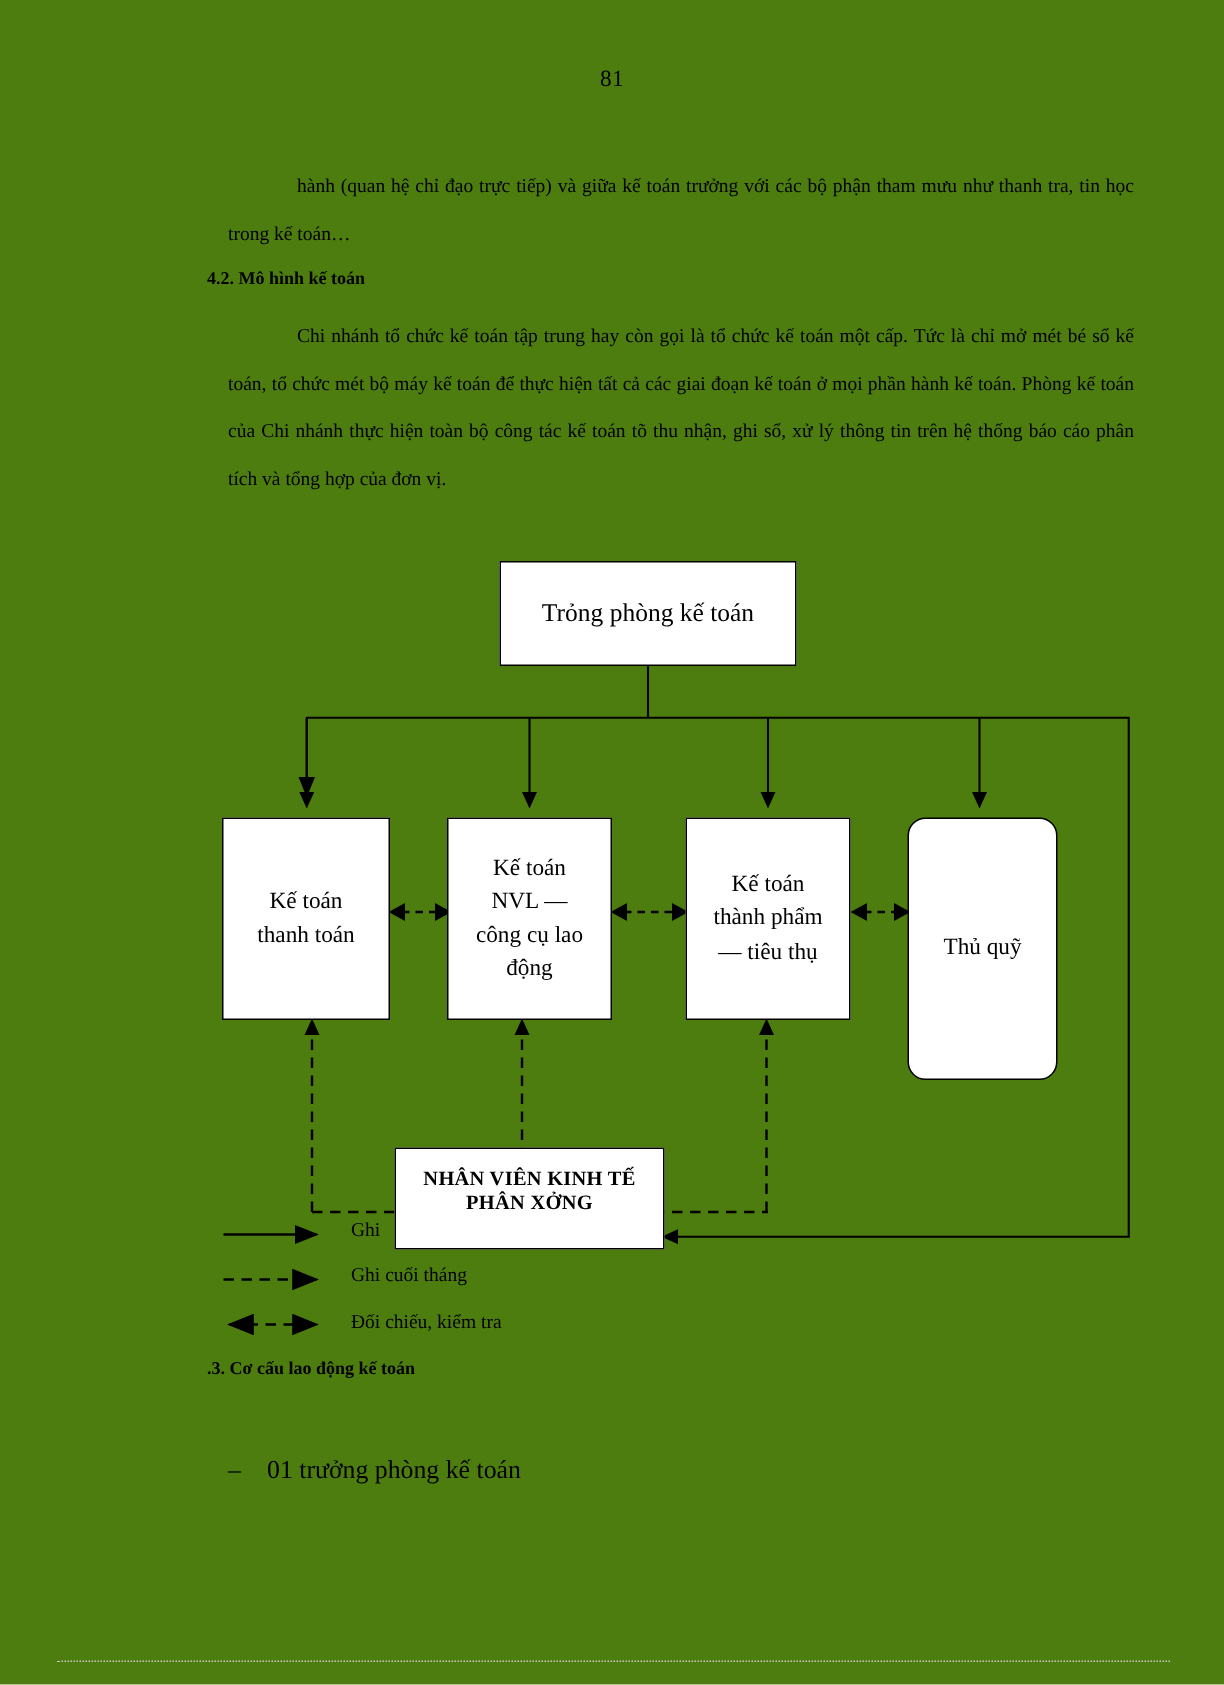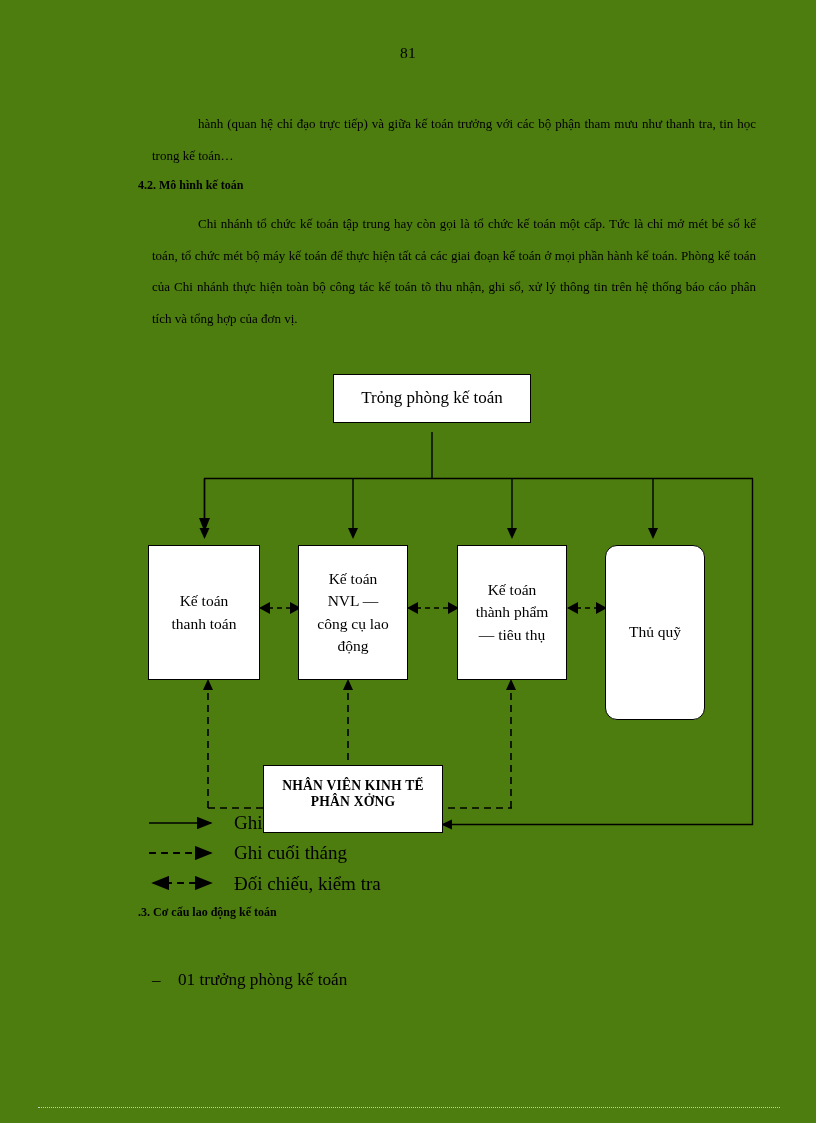--- a/index.html
+++ b/index.html
@@ -82,21 +82,21 @@
     font-size: 13.6px;
     line-height: 15.5px;
     letter-spacing: .2px;
     align-items: flex-start;
     padding-top: 12px;
   }
 
   
   .legend-label {
     position: absolute;
-    font-size: 19px;
+    font-size: 13px;
     white-space: nowrap;
   }
 
   
   .footer-rule {
     position: absolute;
     left: 38px;
     top: 1107px;
     width: 742px;
     border-top: 1px dotted #c9c9c9;
@@ -189,21 +189,21 @@
         <line x1="348" y1="808" x2="348" y2="690"></line>
         <line x1="511" y1="808" x2="511" y2="690"></line>
       </g>
       <g fill="#000">
         <polygon points="203,690 213,690 208,679"></polygon>
         <polygon points="343,690 353,690 348,679"></polygon>
         <polygon points="506,690 516,690 511,679"></polygon>
       </g>
     </svg>
 
-    <div class="node top-node" style="left:333px; top:374px; width:198px; height:49px;align-items:center;">
+    <div class="node top-node" style="left:333px; top:374px; width:198px; height:70px;align-items:center;">
       <span>Trỏng   phòng kế toán</span>
     </div>
 
     <div class="node" style="left:148px; top:545px; width:112px; height:135px;">
       <span class="nl">Kế toán<br>thanh toán</span>
     </div>
 
     <div class="node" style="left:298px; top:545px; width:110px; height:135px;">
       <span class="nl">Kế toán<br>NVL —<br>công cụ lao<br>động</span>
     </div>

